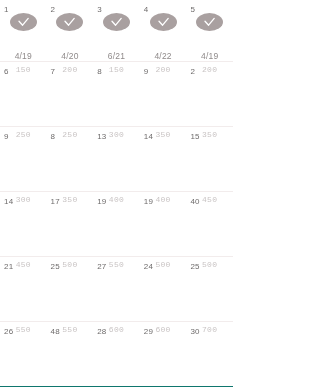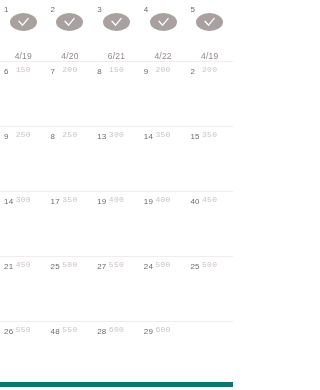--- a/index.html
+++ b/index.html
@@ -28,21 +28,21 @@
     box-sizing: border-box;
     border-bottom: 1px solid #f2ecec;
   }
   .cal-row.row-checked {
     height: 62px;
   }
   .cal-row.row-plain {
     height: 65px;
   }
   .cal-row.last-row {
-    border-bottom: 5px solid #0f766e;
+    border-bottom: 1px solid #0f766e;
   }
 
   .cal-cell {
     width: 46.6px;
     height: 100%;
     box-sizing: border-box;
     position: relative;
     display: flex;
     flex-direction: column;
     align-items: center;
@@ -244,15 +244,19 @@
       <span class="value-label">550</span>
     </div>
     <div class="cal-cell">
       <span class="day-num">28</span>
       <span class="value-label">600</span>
     </div>
     <div class="cal-cell">
       <span class="day-num">29</span>
       <span class="value-label">600</span>
     </div>
+    <div class="cal-cell">
+      <span class="day-num">30</span>
+      <span class="value-label">700</span>
+    </div>
   </div>
 
 </div>
 
 </body></html>

